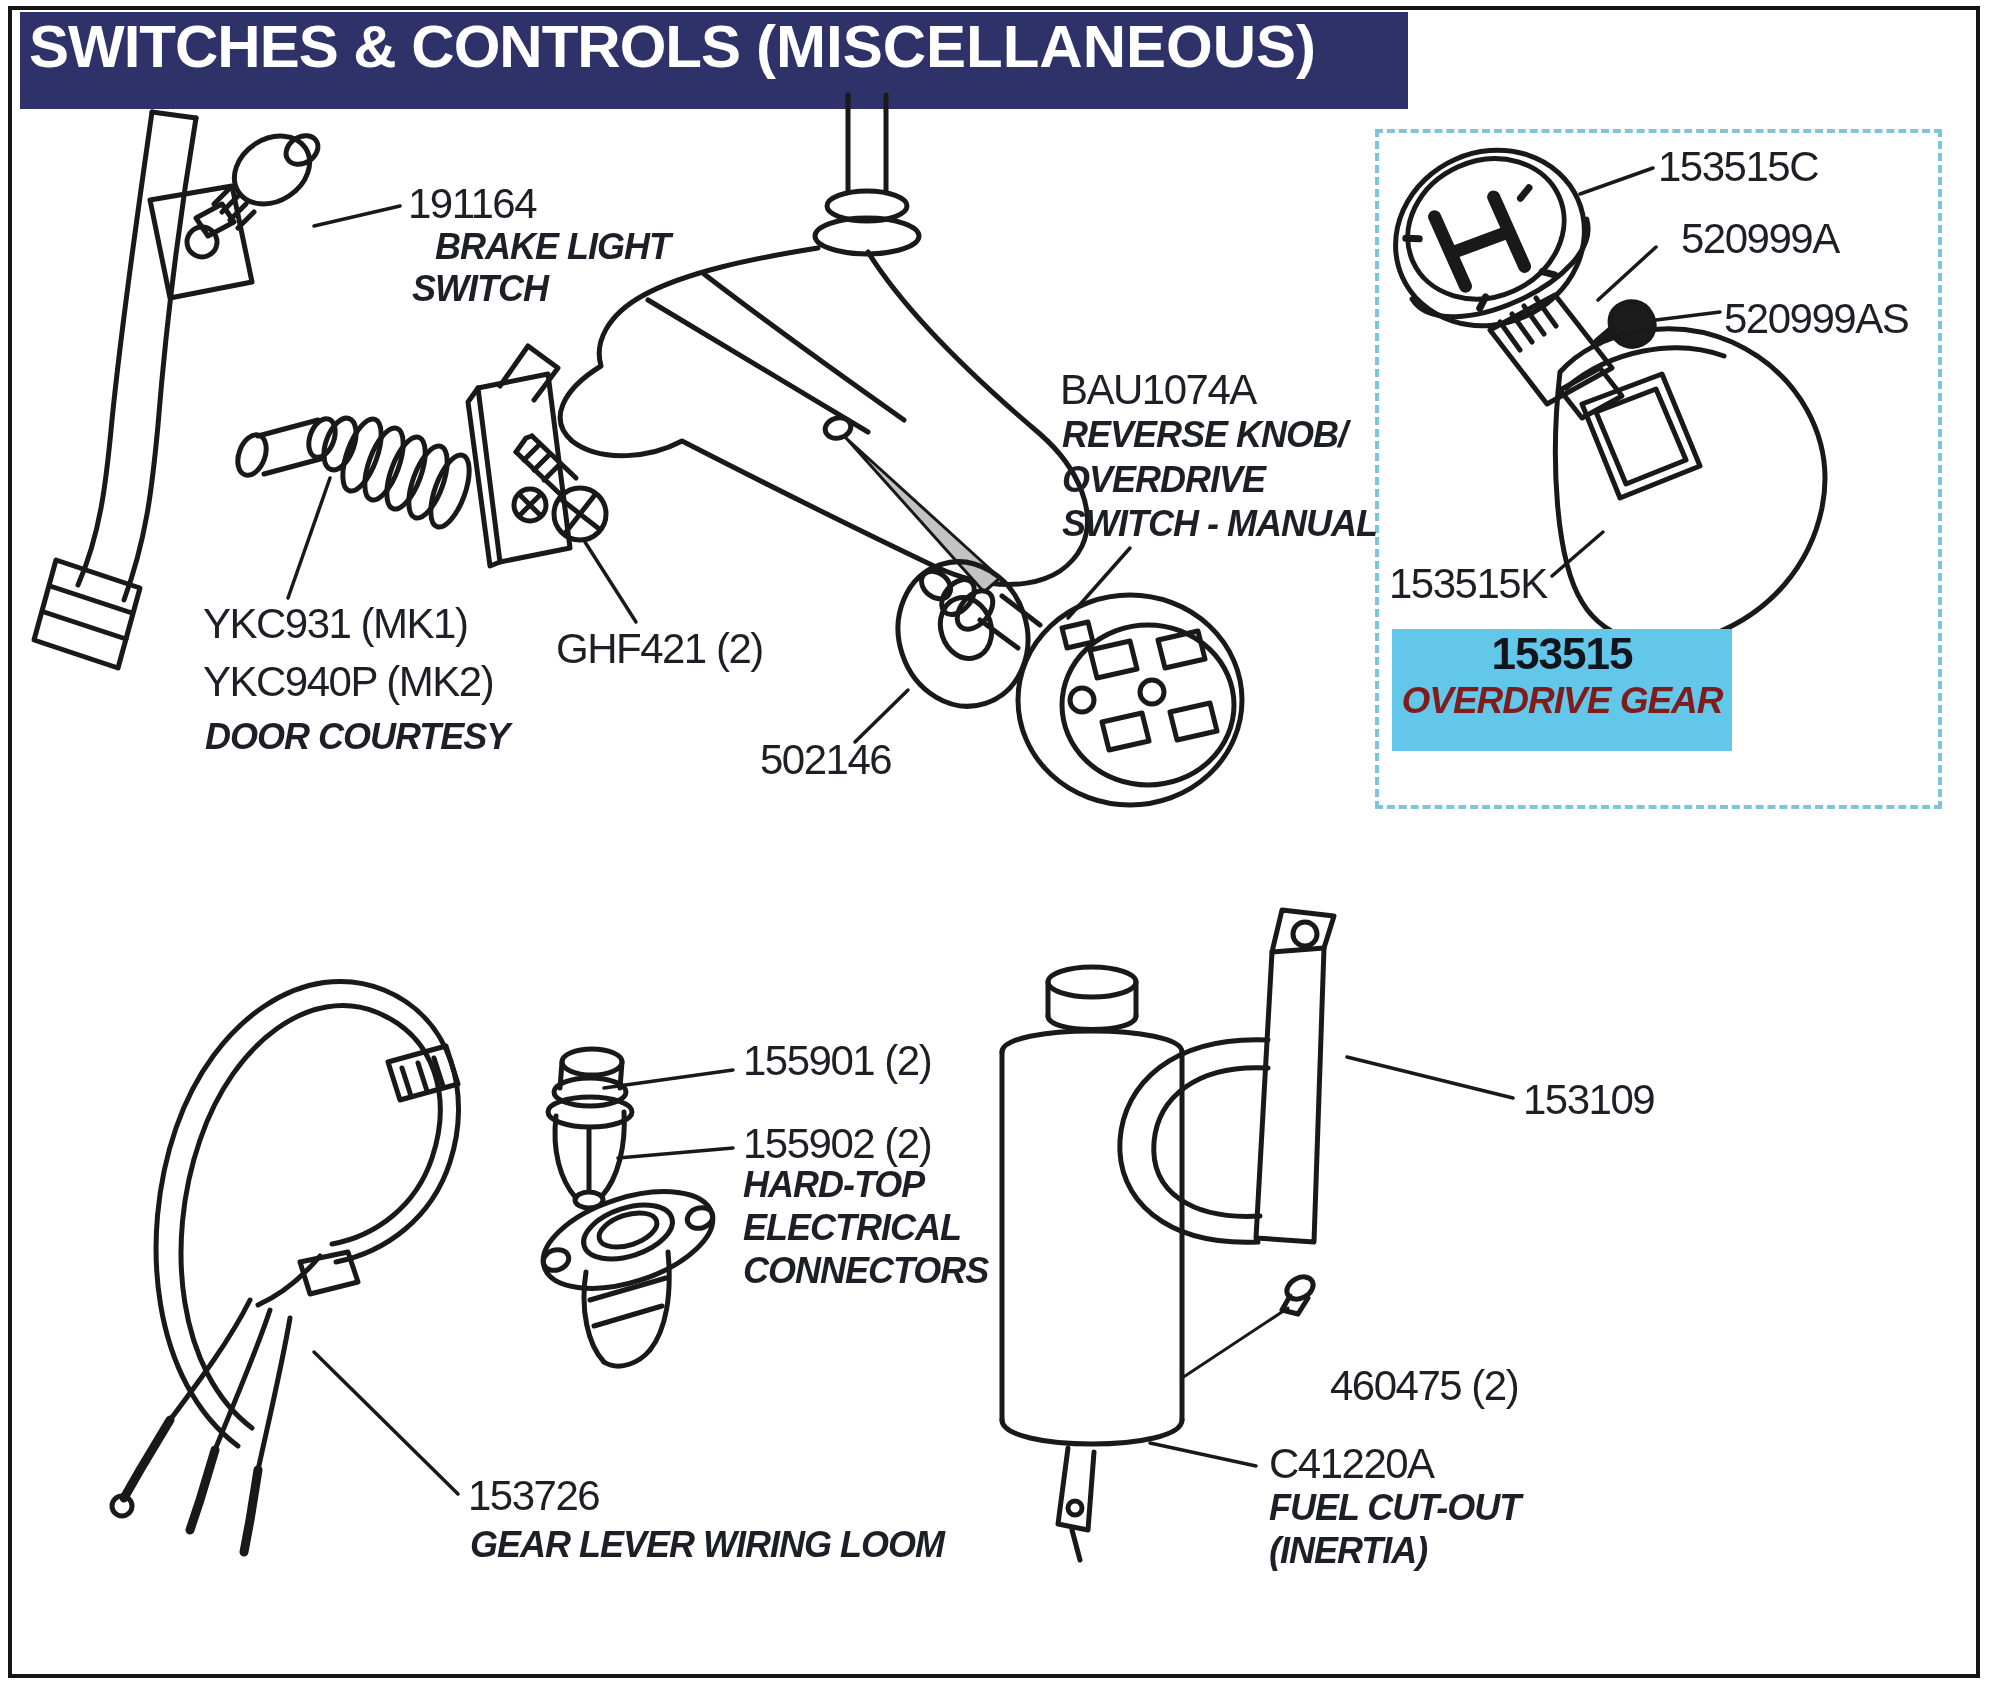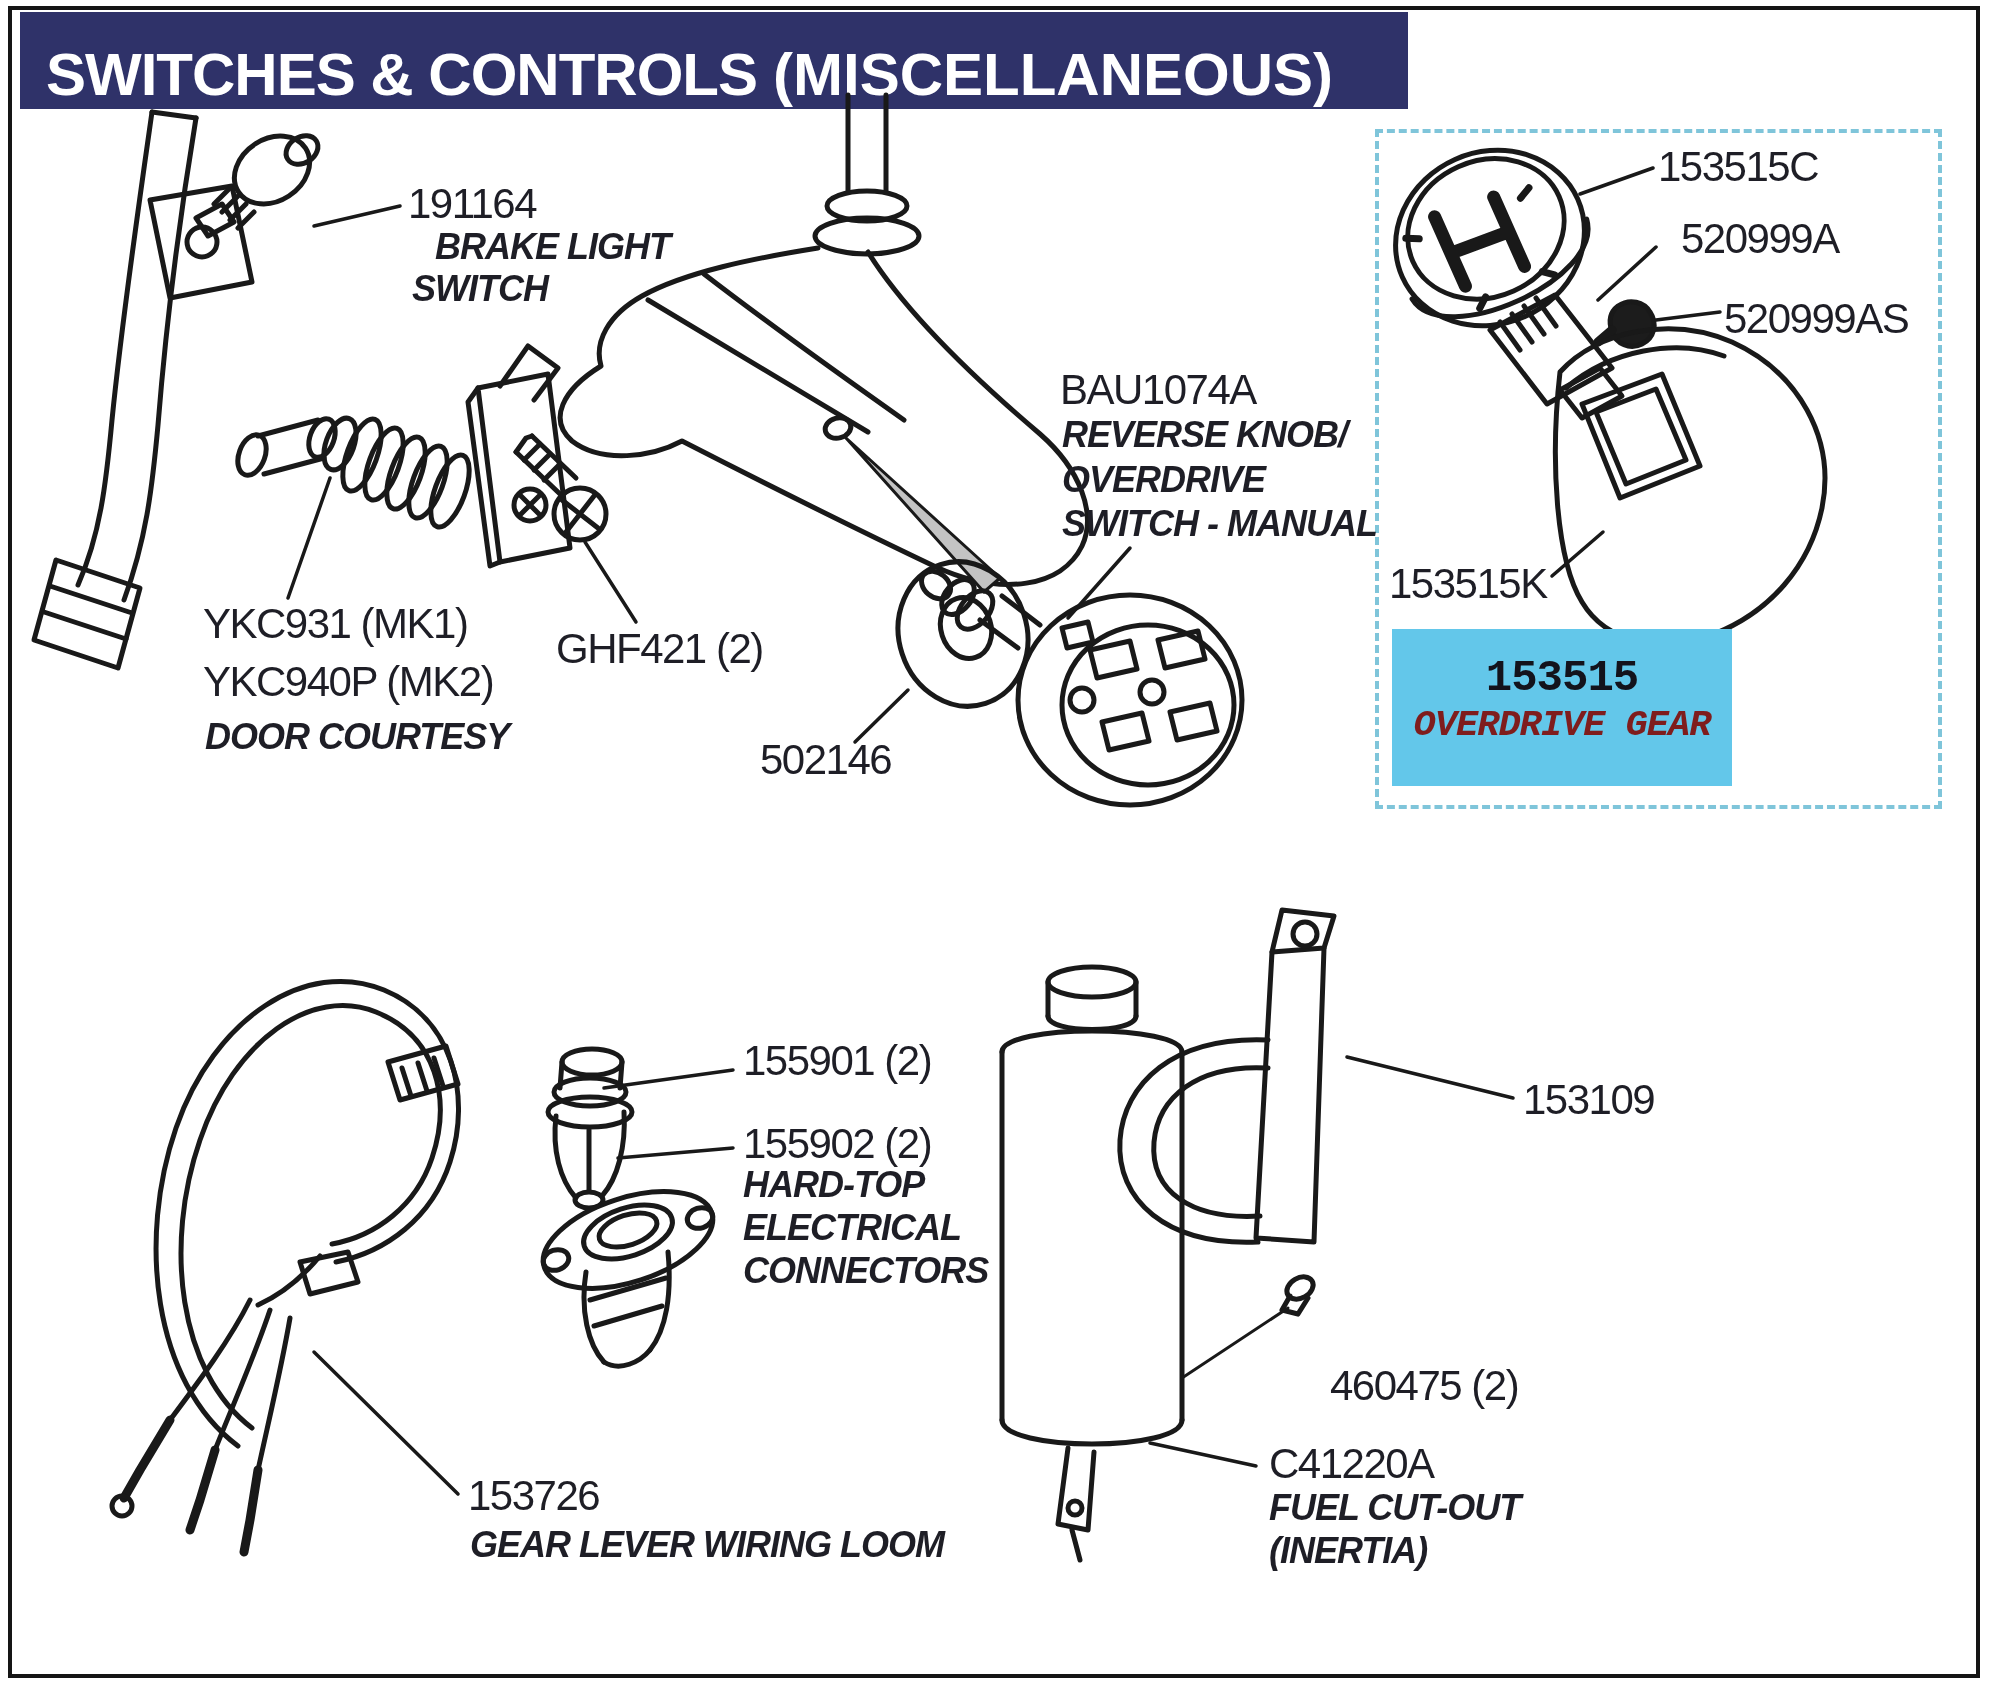--- a/index.html
+++ b/index.html
@@ -1,30 +1,30 @@
 <!DOCTYPE html>
 <html><head>
 <meta charset="utf-8">
 <style>
   html,body{margin:0;padding:0;background:#eef0f2;}
   .page{position:relative;width:2000px;height:1693px;background:#ffffff;overflow:hidden;
         font-family:"Liberation Sans",sans-serif;}
   .frame{position:absolute;left:8px;top:6px;width:1972px;height:1672px;
          border:4px solid #151515;box-sizing:border-box;}
   .banner{position:absolute;left:20px;top:12px;width:1388px;height:97px;background:#2f3269;
-          display:flex;align-items:flex-end;padding-left:26px;box-sizing:border-box;}
+          display:flex;align-items:flex-start;padding-left:9px;box-sizing:border-box;}
   .banner .t{color:#ffffff;font-size:60px;font-weight:bold;letter-spacing:-1px;white-space:nowrap;}
   .banner .q{color:#ffffff;font-size:60px;font-weight:bold;margin-left:16px;white-space:nowrap;}
   .lbl{position:absolute;white-space:nowrap;color:#1e1e26;}
   .num{font-size:42px;letter-spacing:-1.5px;}
   .desc{font-size:36px;font-weight:bold;font-style:italic;letter-spacing:-1px;}
   .dashedbox{position:absolute;left:1375px;top:129px;width:567px;height:680px;
              border:4px dashed #7fc5da;box-sizing:border-box;}
-  .bluebox{position:absolute;left:1392px;top:629px;width:340px;height:157px;background:#63c7ea;
-           text-align:center;box-sizing:border-box;padding-top:24px;font-family:Liberation Mono, monospace;}
+  .bluebox{position:absolute;left:1392px;top:629px;width:340px;height:122px;background:#63c7ea;
+           text-align:center;box-sizing:border-box;padding-top:0;}
   .bluebox .bn{font-size:44px;font-weight:bold;letter-spacing:-1px;color:#13131c;line-height:50px;}
   .bluebox .bd{font-size:37px;font-weight:bold;font-style:italic;letter-spacing:-1px;color:#7f1d1d;line-height:44px;}
   svg.art{position:absolute;left:0;top:0;}
 </style>
 </head>
 <body>
 
 <div class="page">
   <div class="frame"></div>
 

